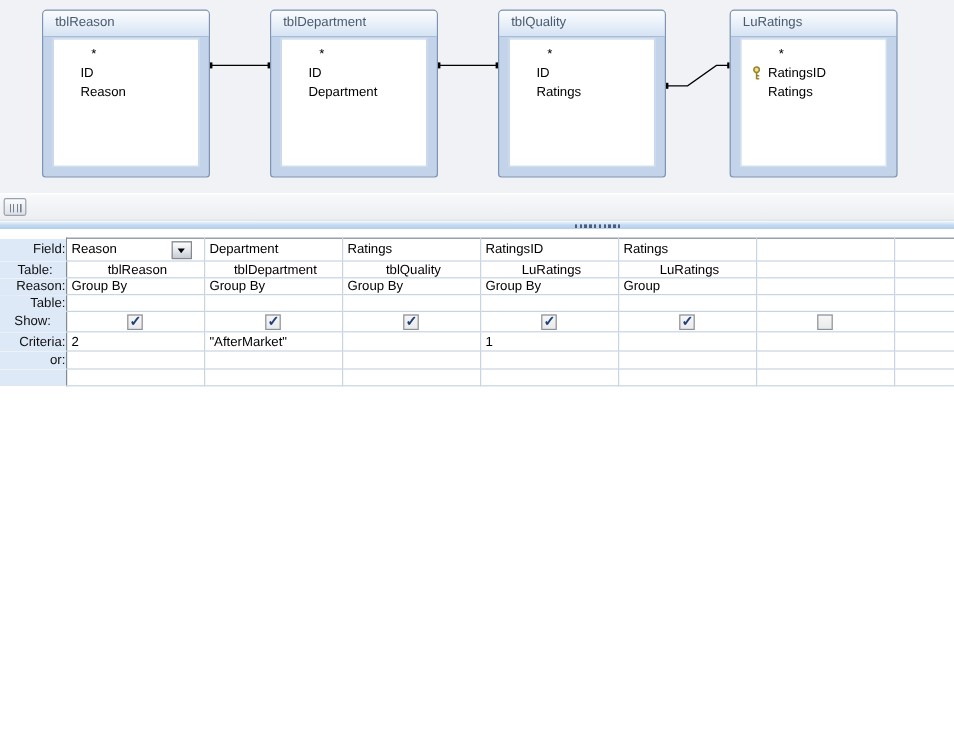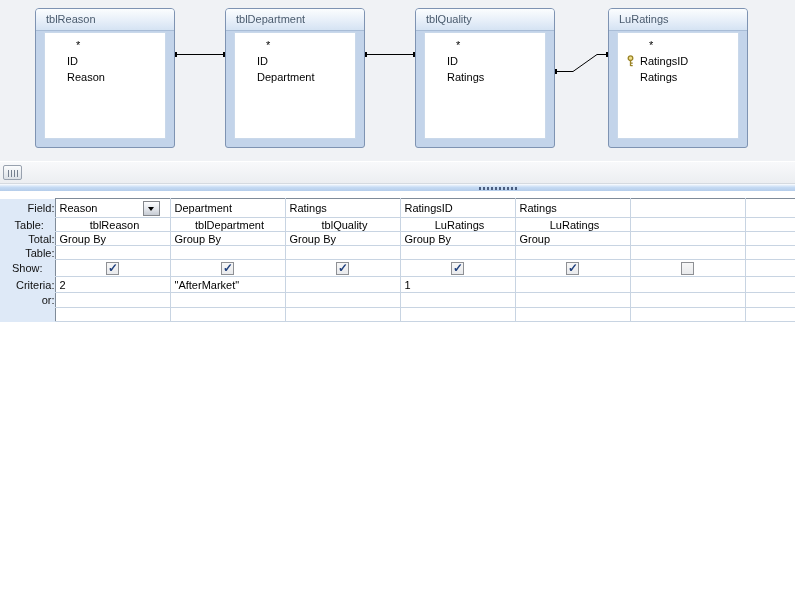--- a/index.html
+++ b/index.html
@@ -164,21 +164,21 @@
         <td class="lbl">Table:</td>
         <td class="cell c1">tblReason</td>
         <td class="cell">tblDepartment</td>
         <td class="cell">tblQuality</td>
         <td class="cell">LuRatings</td>
         <td class="cell">LuRatings</td>
         <td class="cell"></td>
         <td class="cell"></td>
       </tr>
       <tr class="r-total">
-        <td class="lbl">Total:</td>
+        <td class="lbl">Reason:</td>
         <td class="cell c1">Group By</td>
         <td class="cell">Group By</td>
         <td class="cell">Group By</td>
         <td class="cell">Group By</td>
         <td class="cell">Group</td>
         <td class="cell"></td>
         <td class="cell"></td>
       </tr>
       <tr class="r-sort">
         <td class="lbl">Table:</td>

